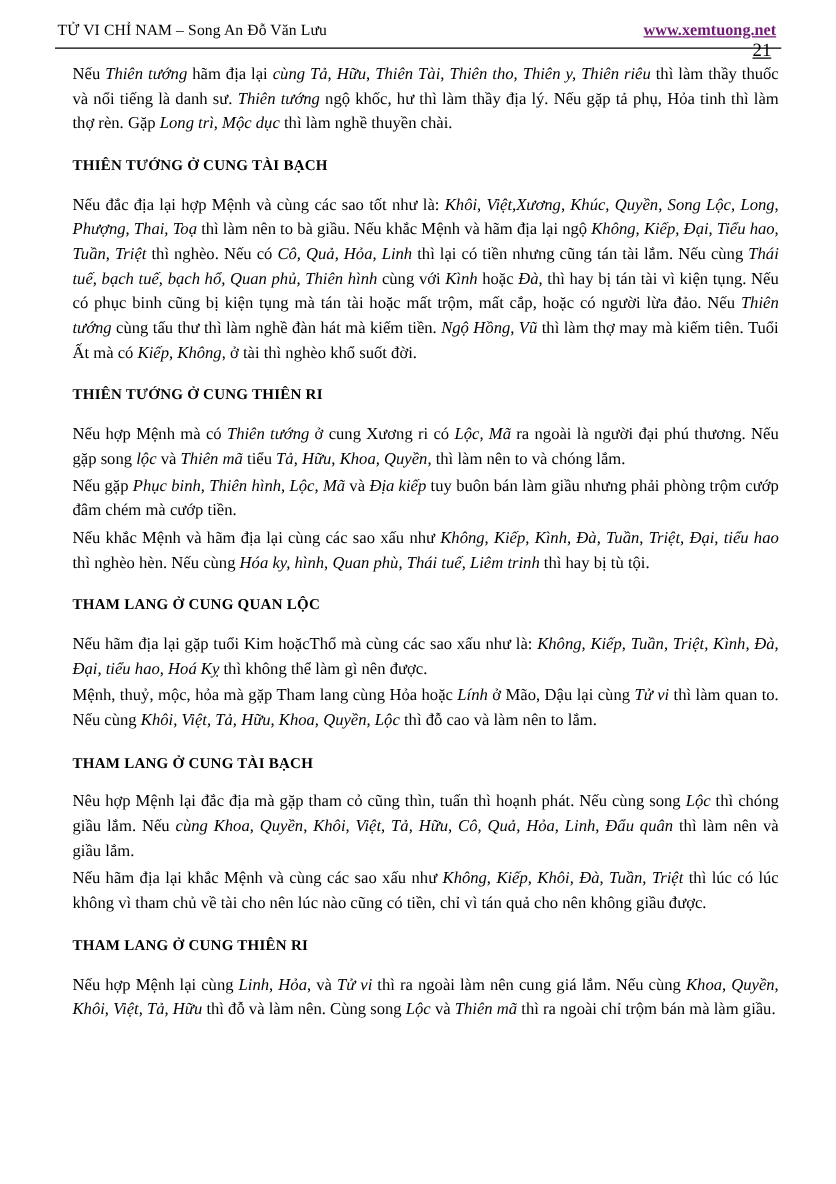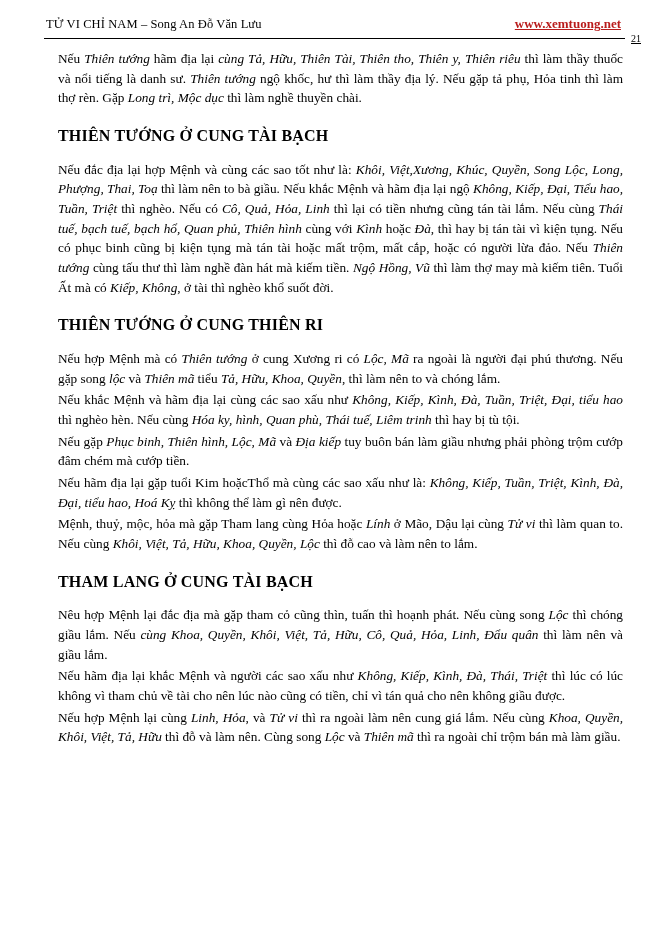--- a/index.html
+++ b/index.html
@@ -26,31 +26,31 @@
     align-items: baseline;
     justify-content: space-between;
     font-size: 12.5px;
     padding: 0 4px 0 2px;
   }
   .header-left {
     font-family: "Liberation Serif", serif;
     letter-spacing: 0.1px;
   }
   .header-right {
-    color: #b91c1c;
+    color: #701a75;
     font-weight: bold;
     text-decoration: underline;
     font-size: 13px;
     position: relative;
   }
   .page-num {
     position: absolute;
-    right: 28px;
+    right: 52px;
     top: 33px;
-    font-size: 10px;
+    font-size: 15px;
     text-decoration: underline;
   }
   .rule {
     border: none;
     border-top: 1px solid #000;
     margin: 6px 0 10px 0;
   }
   .body {
     font-size: 13.3px;
     line-height: 1.48;
@@ -59,21 +59,21 @@
   p.para {
     margin: 0 0 2px 0;
     text-indent: 0;
     padding-left: 14px;
     padding-right: 2px;
   }
   p.para + p.para {
     margin-top: 0;
   }
   h2.heading {
-    font-size: 16px;
+    font-size: 12px;
     font-weight: bold;
     margin: 16px 0 12px 0;
     padding-left: 14px;
     letter-spacing: 0.2px;
   }
   i { font-style: italic; }
 </style>
 </head>
 <body>
 
@@ -86,23 +86,25 @@
   <span class="page-num">21</span>
 
   <hr class="rule">
 
   <div class="body" id="body-root">
       <p class="para"><span>Nếu </span><i>Thiên tướng</i><span> hãm địa lại </span><i>cùng Tả, Hữu, Thiên Tài, Thiên tho, Thiên y, Thiên riêu</i><span> thì làm thầy thuốc và nổi tiếng là danh sư. </span><i>Thiên tướng</i><span> ngộ khốc, hư thì làm thầy địa lý. Nếu gặp tả phụ, Hỏa tinh thì làm thợ rèn. Gặp </span><i>Long trì, Mộc dục</i><span> thì làm nghề thuyền chài.</span></p>
       <h2 class="heading">THIÊN TƯỚNG Ở CUNG TÀI BẠCH</h2>
       <p class="para"><span>Nếu đắc địa lại hợp Mệnh và cùng các sao tốt như là: </span><i>Khôi, Việt,Xương, Khúc, Quyền, Song Lộc, Long, Phượng, Thai, Toạ</i><span> thì làm nên to bà giầu. Nếu khắc Mệnh và hãm địa lại ngộ </span><i>Không, Kiếp, Đại, Tiểu hao, Tuần, Triệt</i><span> thì nghèo. Nếu có </span><i>Cô, Quả, Hỏa, Linh</i><span> thì lại có tiền nhưng cũng tán tài lắm. Nếu cùng </span><i>Thái tuế, bạch tuế, bạch hổ, Quan phủ, Thiên hình</i><span> cùng với </span><i>Kình</i><span> hoặc </span><i>Đà</i><span>, thì hay bị tán tài vì kiện tụng. Nếu có phục binh cũng bị kiện tụng mà tán tài hoặc mất trộm, mất cắp, hoặc có người lừa đảo. Nếu </span><i>Thiên tướng</i><span> cùng tấu thư thì làm nghề đàn hát mà kiếm tiền. </span><i>Ngộ Hồng, Vũ</i><span> thì làm thợ may mà kiếm tiên. Tuổi Ất mà có </span><i>Kiếp, Không</i><span>, ở tài thì nghèo khổ suốt đời.</span></p>
       <h2 class="heading">THIÊN TƯỚNG Ở CUNG THIÊN RI</h2>
       <p class="para"><span>Nếu hợp Mệnh mà có </span><i>Thiên tướng</i><span> ở cung Xương ri có </span><i>Lộc, Mã</i><span> ra ngoài là người đại phú thương. Nếu gặp song </span><i>lộc</i><span> và </span><i>Thiên mã</i><span> tiểu </span><i>Tả, Hữu, Khoa, Quyền</i><span>, thì làm nên to và chóng lắm.</span></p>
+      <p class="para"><span>Nếu gặp </span><i>Phục binh, Thiên hình, Lộc, Mã</i><span> và </span><i>Địa kiếp</i><span> tuy buôn bán làm giầu nhưng phải phòng trộm cướp đâm chém mà cướp tiền.</span></p>
       <p class="para"><span>Nếu khắc Mệnh và hãm địa lại cùng các sao xấu như </span><i>Không, Kiếp, Kình, Đà, Tuần, Triệt, Đại, tiểu hao</i><span> thì nghèo hèn. Nếu cùng </span><i>Hóa ky, hình, Quan phù, Thái tuế, Liêm trinh</i><span> thì hay bị tù tội.</span></p>
-      <p class="para"><span>Nếu gặp </span><i>Phục binh, Thiên hình, Lộc, Mã</i><span> và </span><i>Địa kiếp</i><span> tuy buôn bán làm giầu nhưng phải phòng trộm cướp đâm chém mà cướp tiền.</span></p>
+      <h2 class="heading">THAM LANG Ở CUNG QUAN LỘC</h2>
       <p class="para"><span>Nếu hãm địa lại gặp tuổi Kim hoặcThổ mà cùng các sao xấu như là: </span><i>Không, Kiếp, Tuần, Triệt, Kình, Đà, Đại, tiểu hao, Hoá Kỵ</i><span> thì không thể làm gì nên được.</span></p>
       <p class="para"><span>Mệnh, thuỷ, mộc, hỏa mà gặp Tham lang cùng Hỏa hoặc </span><i>Lính</i><span> ở Mão, Dậu lại cùng </span><i>Tử vi</i><span> thì làm quan to. Nếu cùng </span><i>Khôi, Việt, Tả, Hữu, Khoa, Quyền, Lộc</i><span> thì đỗ cao và làm nên to lắm.</span></p>
       <h2 class="heading">THAM LANG Ở  CUNG TÀI BẠCH</h2>
       <p class="para"><span>Nêu hợp Mệnh lại đắc địa mà gặp tham cỏ cũng thìn, tuấn thì hoạnh phát. Nếu cùng song </span><i>Lộc</i><span> thì chóng giầu lắm. Nếu </span><i>cùng Khoa, Quyền, Khôi, Việt, Tả, Hữu, Cô, Quả, Hỏa, Linh, Đẩu quân</i><span> thì làm nên và giầu lắm.</span></p>
-      <p class="para"><span>Nếu hãm địa lại khắc Mệnh và người các sao xấu như </span><i>Không, Kiếp, Kình, Đà, Thái, Triệt</i><span> thì lúc có lúc không vì tham chủ về tài cho nên lúc nào cũng có tiền, chỉ vì tán quả cho nên không giầu được.</span></p>
+      <p class="para"><span>Nếu hãm địa lại khắc Mệnh và cùng các sao xấu như </span><i>Không, Kiếp, Khôi, Đà, Tuần, Triệt</i><span> thì lúc có lúc không vì tham chủ về tài cho nên lúc nào cũng có tiền, chỉ vì tán quả cho nên không giầu được.</span></p>
+      <h2 class="heading">THAM LANG Ở CUNG THIÊN RI</h2>
       <p class="para"><span>Nếu hợp Mệnh lại cùng </span><i>Linh, Hỏa</i><span>, và </span><i>Tử vi</i><span> thì ra ngoài làm nên cung giá lắm. Nếu cùng </span><i>Khoa, Quyền, Khôi, Việt, Tả, Hữu</i><span> thì đỗ và làm nên. Cùng song </span><i>Lộc</i><span> và </span><i>Thiên mã</i><span> thì ra ngoài chỉ trộm bán mà làm giầu.</span></p>
     </div>
 
 </div>
 
 </body></html>

